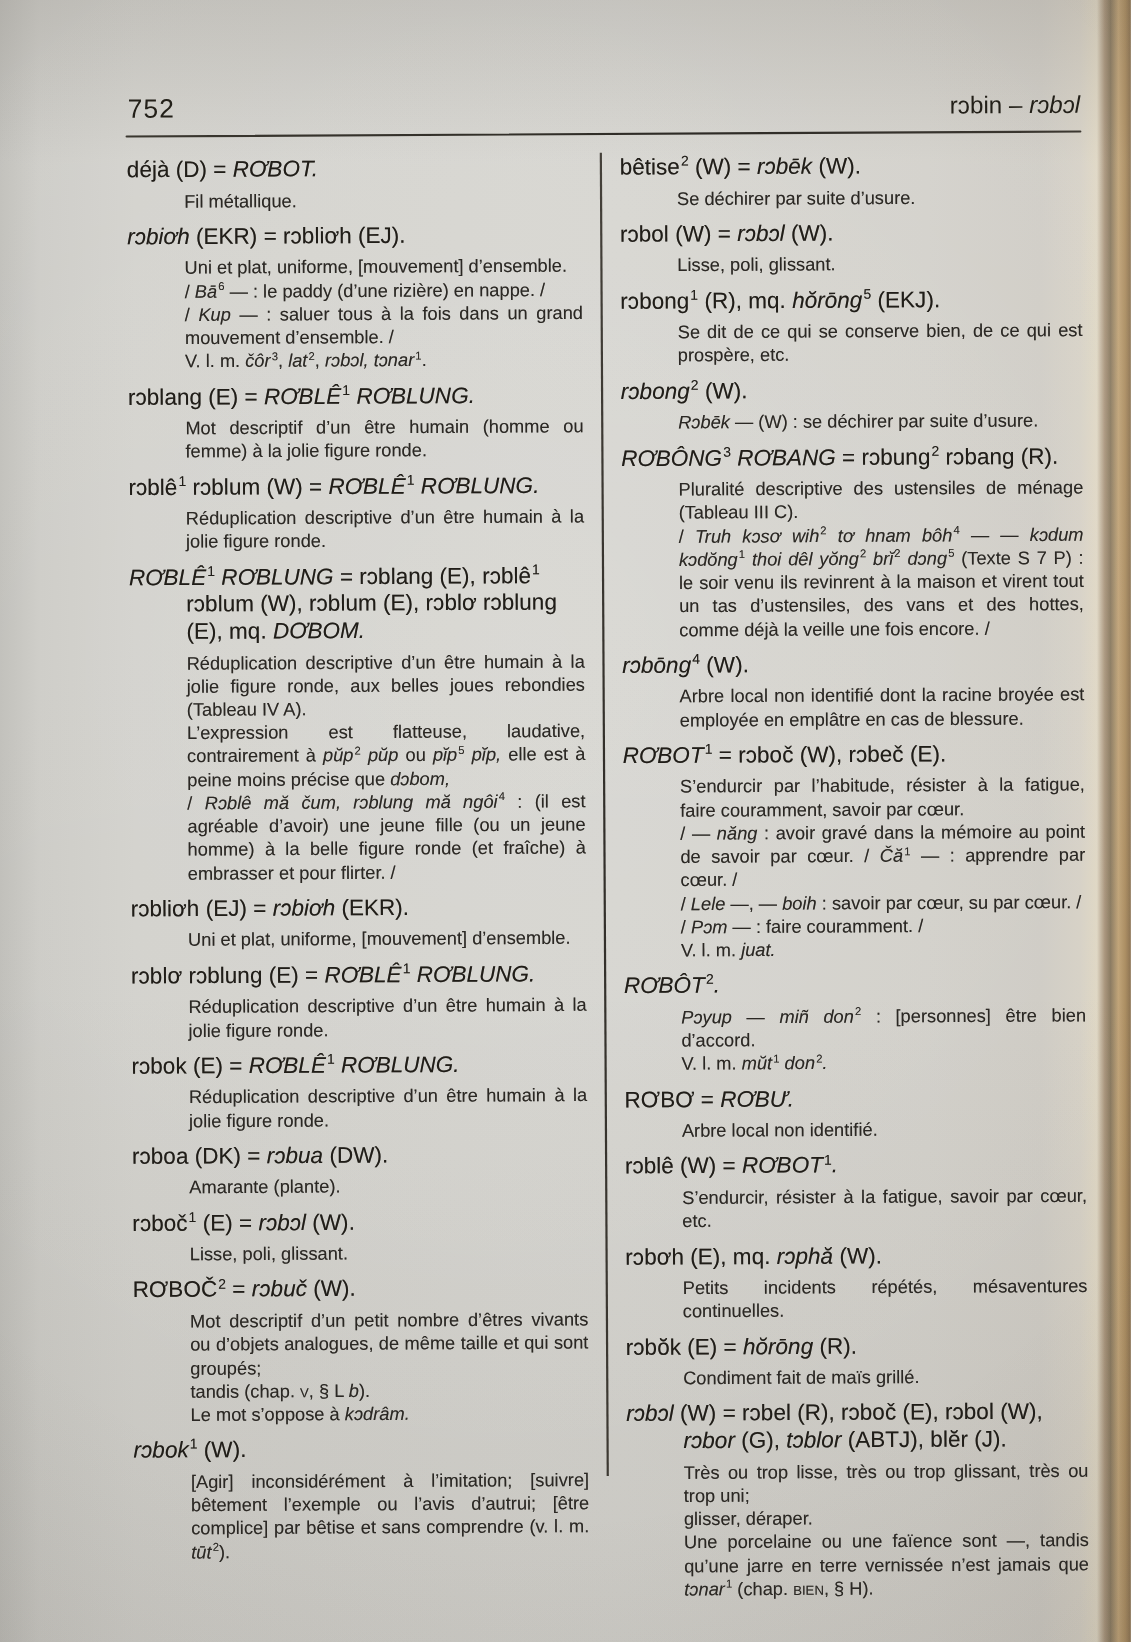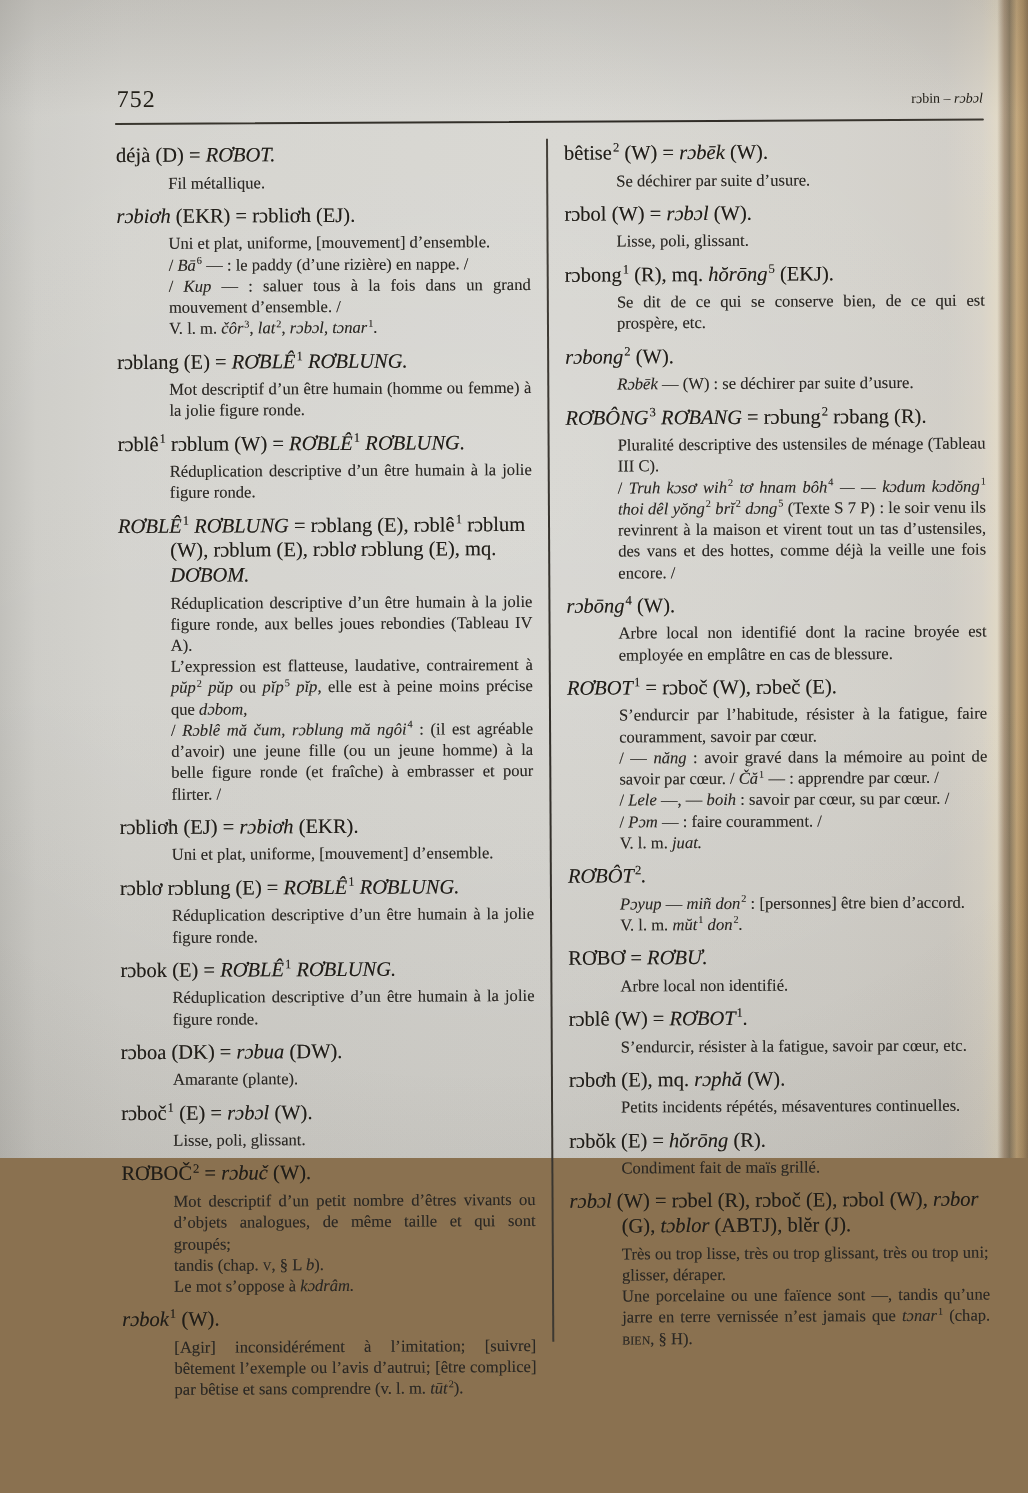--- a/index.html
+++ b/index.html
@@ -3,43 +3,43 @@
 <meta charset="utf-8">
 <style>
   html, body {
     margin: 0; padding: 0;
     width: 1028px; height: 1493px;
     overflow: hidden;
     background: #8a7150;
   }
   .photo {
     position: relative;
-    width: 1028px; height: 1158px;
+    width: 1028px; height: 1493px;
     background:
       radial-gradient(130% 95% at 46% 40%, rgba(255,255,255,0.10) 0%, rgba(255,255,255,0.0) 55%, rgba(70,64,56,0.13) 100%),
       linear-gradient(to bottom, rgba(110,104,96,0.16) 0%, rgba(255,255,255,0.05) 10%, rgba(255,255,255,0.0) 60%, rgba(96,90,82,0.10) 100%),
       linear-gradient(to right,
         #bfbeb9 0%, #cccbc6 3.5%, #d2d1cc 12%, #d5d4cf 55%, #d2d0ca 82%,
         #cfccc5 92%, #d6d1c6 95.5%, #dfd7c4 97.0%, #a8947b 97.7%,
         #8a7a60 98.2%, #c0a377 98.9%, #ab8d61 99.5%, #8a7150 100%),
       #d3d2cd;
-    font-family: Liberation Serif, serif;
+    font-family: Liberation Sans, sans-serif;
     color: #2b2824;
   }
   .content {
     position: absolute; inset: 0;
     transform: rotate(-0.30deg);
     transform-origin: 50% 45%;
   }
   .pagehead {
     position: absolute; top: 84px; left: 119px; width: 866px;
     display: flex; justify-content: space-between; align-items: baseline;
   }
   .pagenum { font-size: 24px; letter-spacing: 1px; color: #232019; }
-  .running { font-size: 14px; color: #232019; }
+  .running { font-size: 22px; color: #232019; }
   .headrule {
     position: absolute; top: 121px; left: 117px; width: 869px; height: 2px;
     background: linear-gradient(to right, #3a372f, #2e2b26 60%, #3c3831);
     border-radius: 1px;
   }
   .divider {
     position: absolute; top: 139px; left: 548px; width: 2px; height: 1203px;
     background: linear-gradient(to bottom, #45413a, #312e29 50%, #3d3932);
   }
   .col { position: absolute; top: 141px; }

